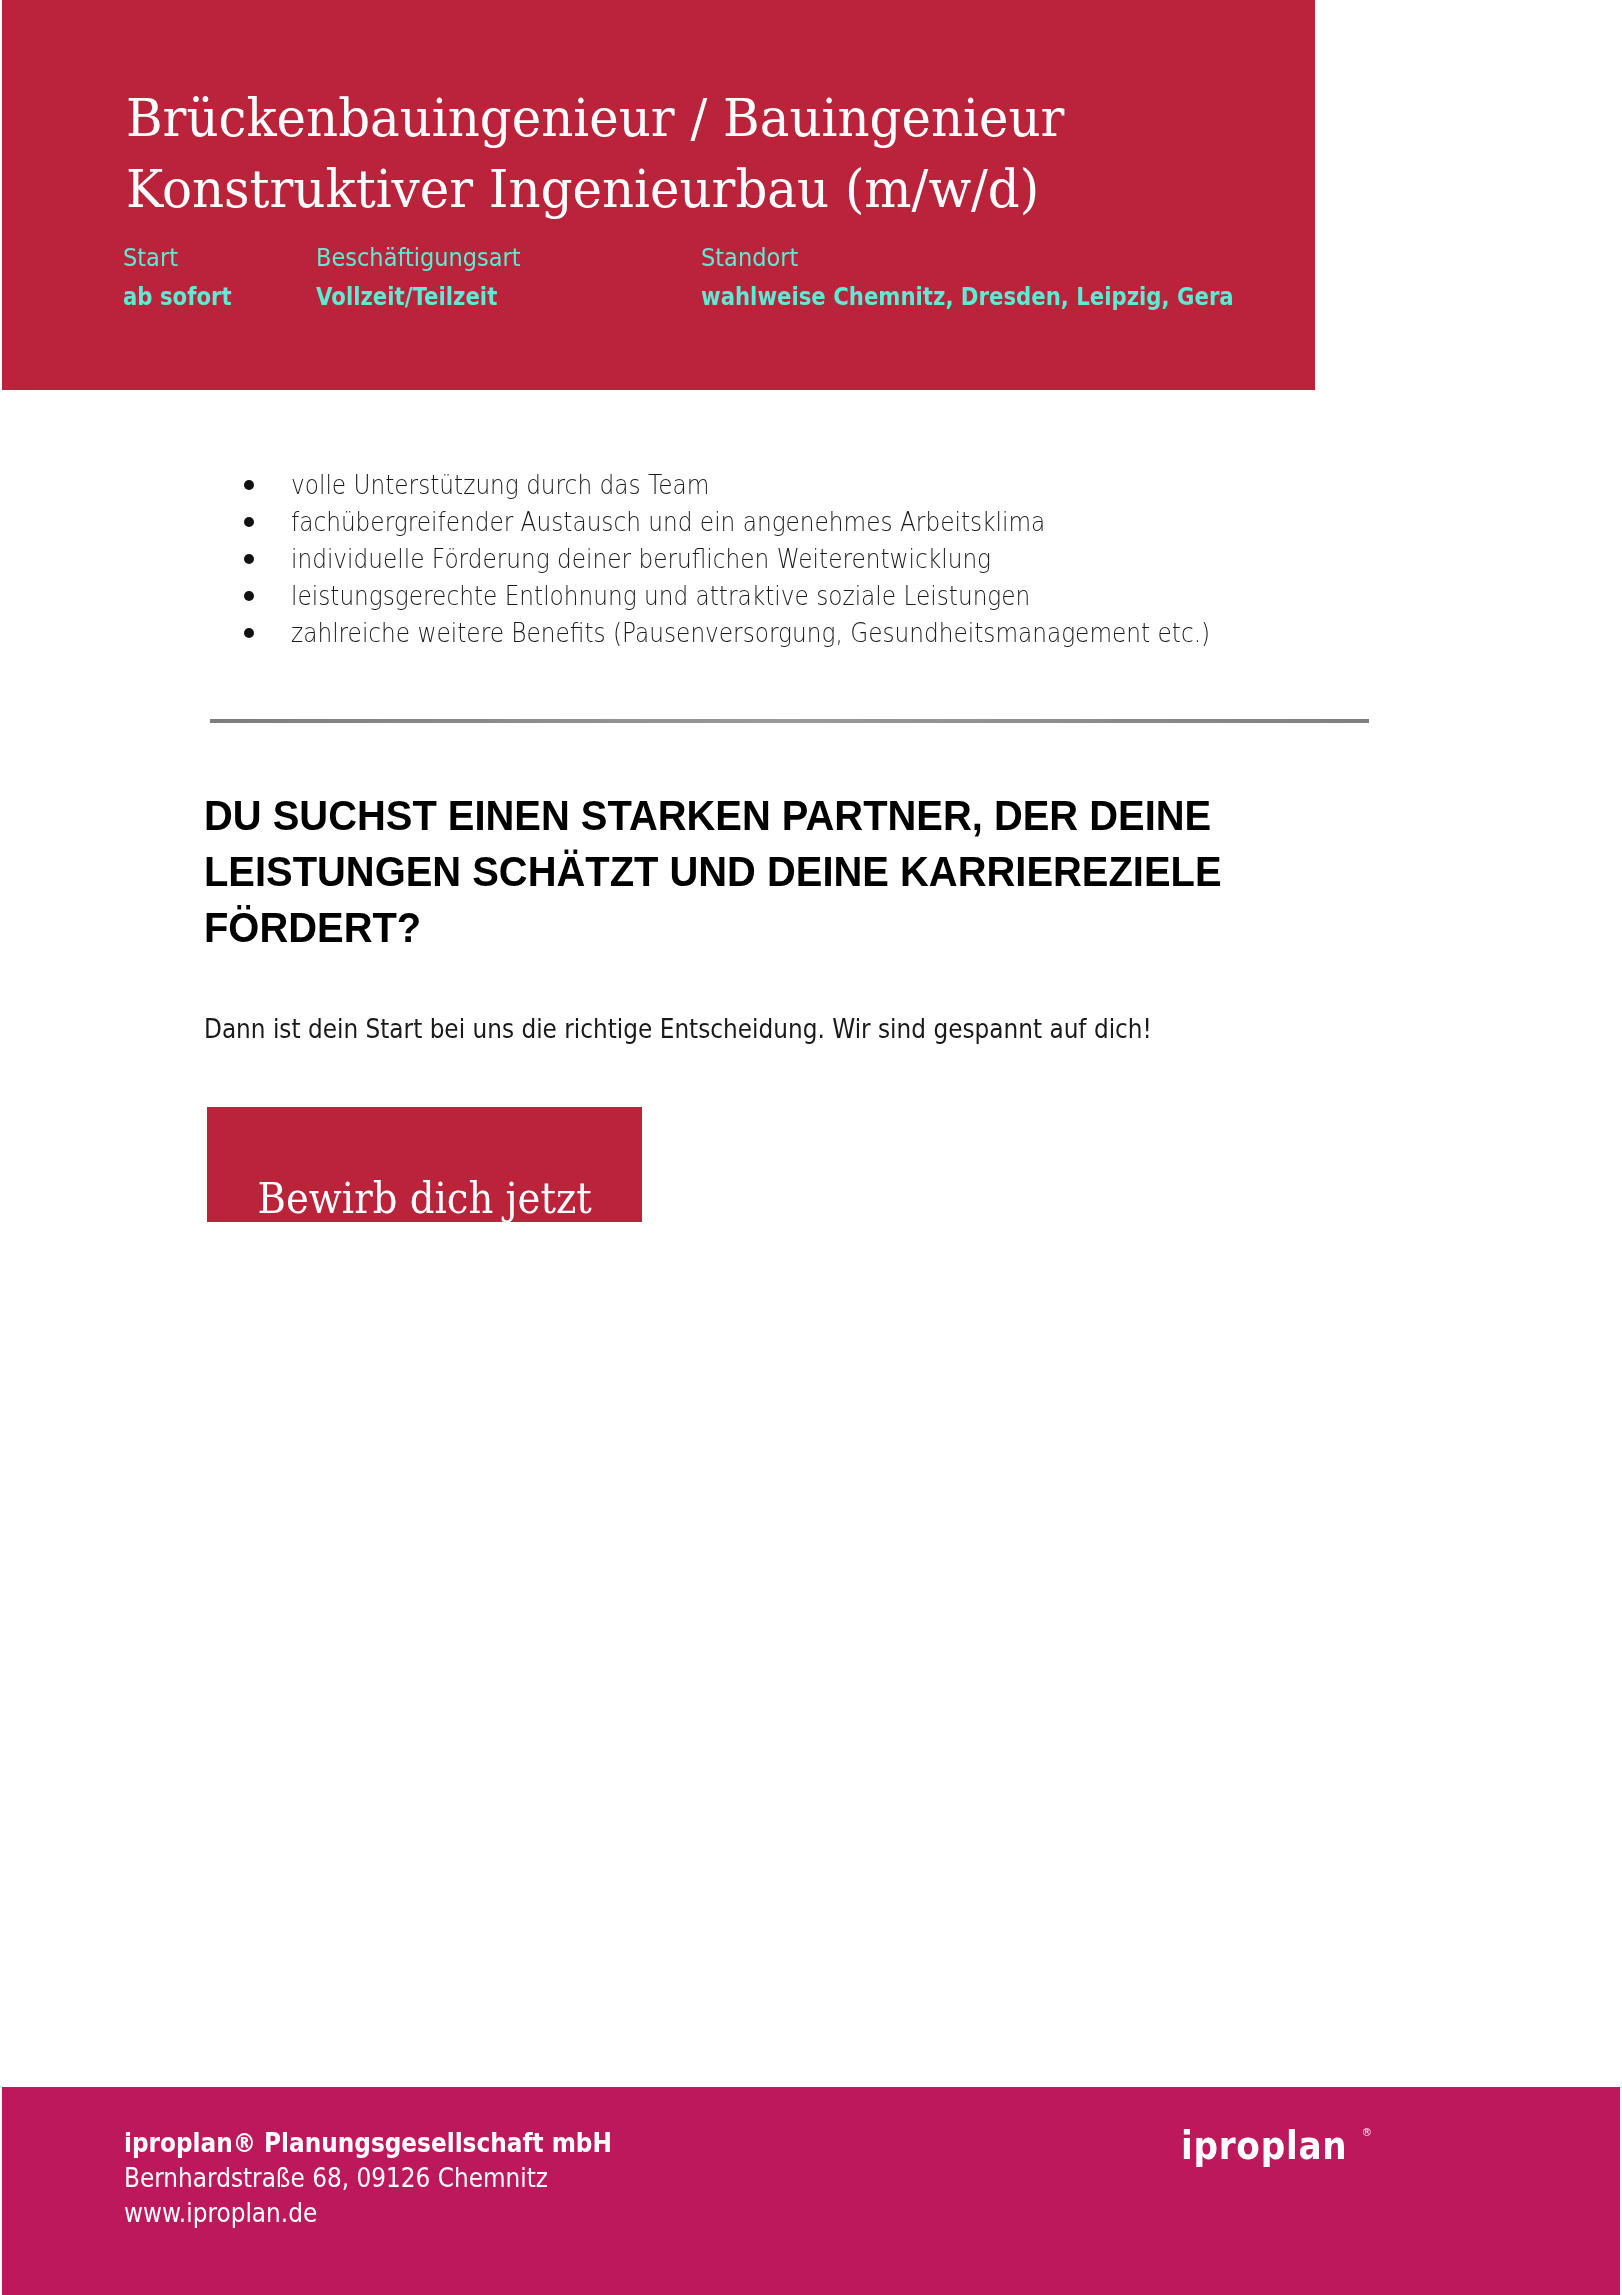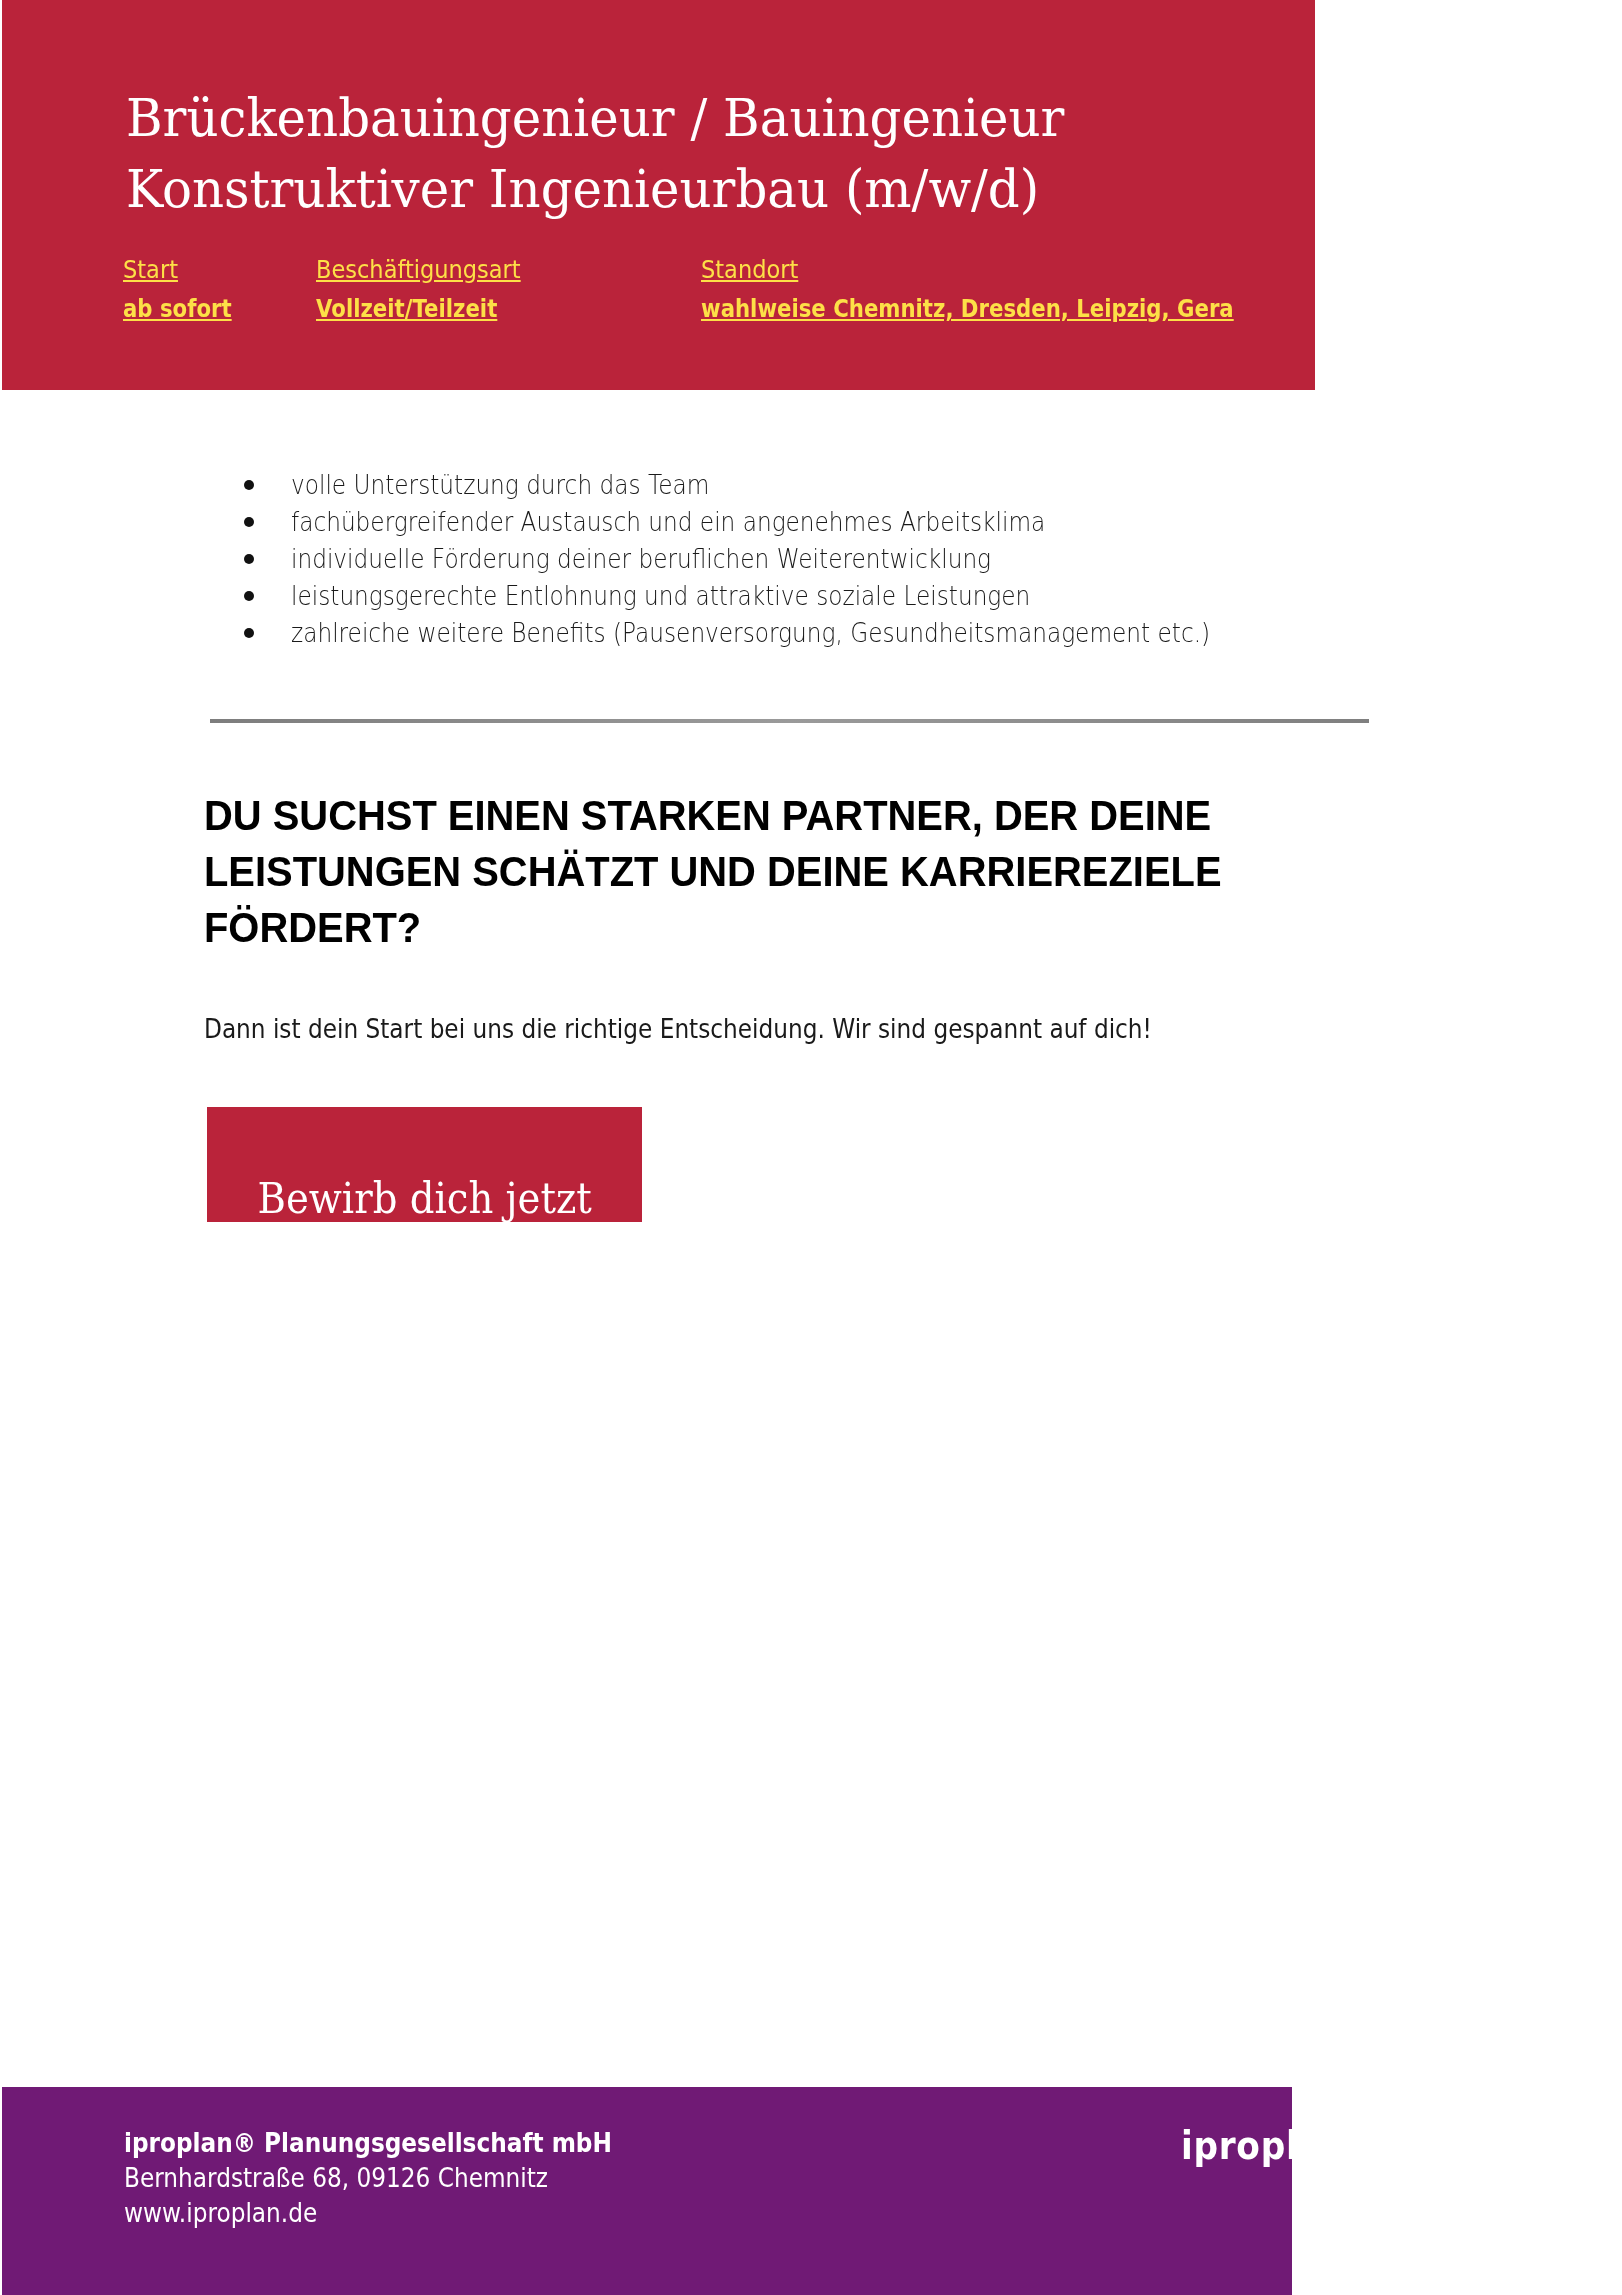--- a/index.html
+++ b/index.html
@@ -32,24 +32,23 @@
       line-height: 71px;
       font-weight: normal;
       color: #ffffff;
       letter-spacing: 0px;
       transform: scaleX(0.94);
       transform-origin: left top;
       white-space: nowrap;
     }
     .meta-col {
       position: absolute;
-      top: 250px;
-      color: #fde047;
-      white-space: nowrap;
-      text-decoration: underline;
+      top: 238px;
+      color: #5eead4;
+      white-space: nowrap;
     }
     .meta-label {
       font-family: "DejaVu Sans", sans-serif;
       font-size: 25px;
       line-height: 39px;
       font-weight: normal;
       transform: scaleX(0.9);
       transform-origin: left top;
     }
     .meta-value {
@@ -156,23 +155,23 @@
       display: inline-block;
       transform: scaleX(0.92);
       white-space: nowrap;
       margin-top: -4.7px;
     }
 
     .footer {
       position: absolute;
       left: 1.6px;
       top: 2087px;
-      width: 1290px;
+      width: 1618px;
       height: 208px;
-      background: #701a75;
+      background: #be185d;
       color: #ffffff;
     }
     .footer-col {
       position: absolute;
       top: 38px;
       white-space: nowrap;
     }
     .footer-line {
       font-family: "DejaVu Sans", sans-serif;
       font-size: 27px;

